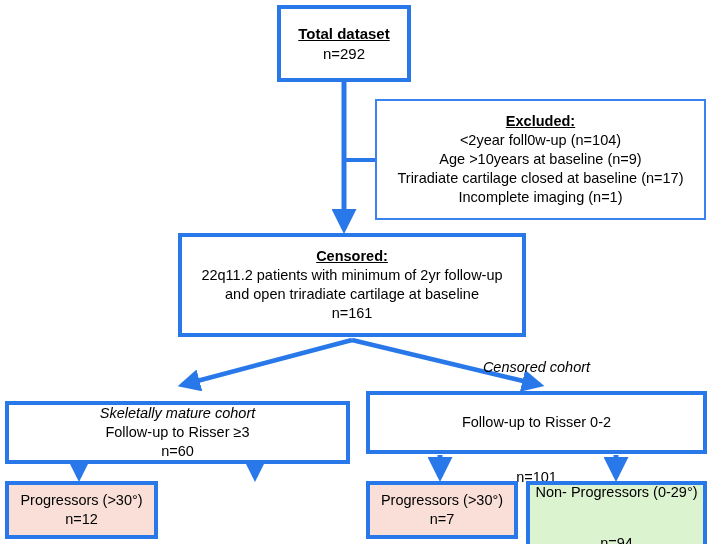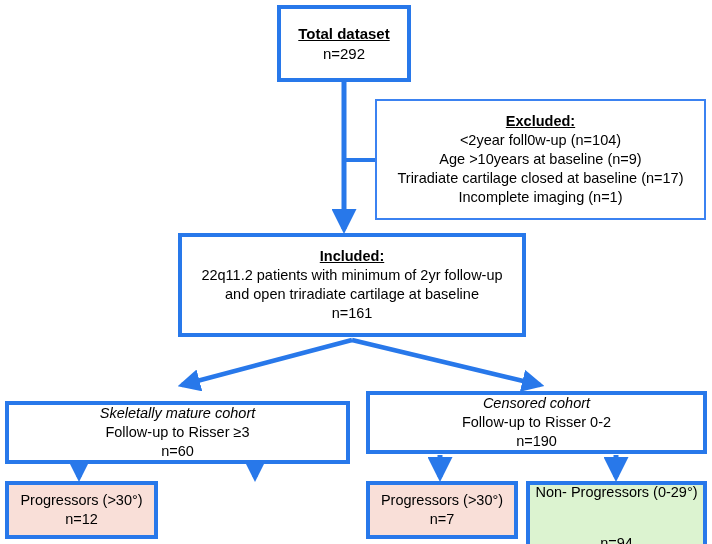--- a/index.html
+++ b/index.html
@@ -50,21 +50,21 @@
     text-decoration: underline;
   }
   .ital { font-style: italic; }
   .ln { display: block; white-space: nowrap; }
 
   
   #node-total    { left: 277px; top: 5px;   width: 134px; height: 77px;  font-size: 15px; }
   #node-excluded { left: 375px; top: 99px;  width: 331px; height: 121px; font-size: 14.5px; }
   #node-included { left: 178px; top: 233px; width: 348px; height: 104px; font-size: 14.5px; }
   #node-mature   { left: 5px;   top: 401px; width: 345px; height: 63px;  font-size: 14.5px; }
-  #node-censored { left: 366px; top: 391px; width: 341px; height: 63px;  font-size: 14.5px; }
+  #node-censored { left: 366px; top: 391px; width: 341px; height: 63px;  font-size: 14.5px; gap: 36px; }
   #node-prog-m   { left: 5px;   top: 481px; width: 153px; height: 58px;  font-size: 14.5px; }
   #node-nonprog-m{ left: 164px; top: 481px; width: 186px; height: 58px;  font-size: 14.5px; }
   #node-prog-c   { left: 366px; top: 481px; width: 152px; height: 58px;  font-size: 14.5px; }
   #node-nonprog-c{ left: 526px; top: 481px; width: 181px; height: 73px;  font-size: 14.5px; gap: 32px; }
 </style>
 </head>
 <body>
 
 <div id="flowchart">
 
@@ -97,36 +97,36 @@
 
   <div class="node thin" id="node-excluded">
     <span class="ln ttl">Excluded:</span>
     <span class="ln">&lt;2year foll0w-up (n=104)</span>
     <span class="ln">Age &gt;10years at baseline (n=9)</span>
     <span class="ln">Triradiate cartilage closed at baseline (n=17)</span>
     <span class="ln">Incomplete imaging (n=1)</span>
   </div>
 
   <div class="node" id="node-included">
-    <span class="ln ttl">Included:</span>
+    <span class="ln ttl">Censored:</span>
     <span class="ln">22q11.2 patients with minimum of 2yr follow-up</span>
     <span class="ln">and open triradiate cartilage at baseline</span>
     <span class="ln">n=161</span>
   </div>
 
   <div class="node" id="node-mature">
     <span class="ln ital">Skeletally mature cohort</span>
     <span class="ln">Follow-up to Risser ≥3</span>
     <span class="ln">n=60</span>
   </div>
 
   <div class="node" id="node-censored">
     <span class="ln ital">Censored cohort</span>
     <span class="ln">Follow-up to Risser 0-2</span>
-    <span class="ln">n=190</span>
+    <span class="ln">n=101</span>
   </div>
 
   <div class="node pink" id="node-prog-m">
     <span class="ln">Progressors (&gt;30°)</span>
     <span class="ln">n=12</span>
   </div>
 
 
   <div class="node pink" id="node-prog-c">
     <span class="ln">Progressors (&gt;30°)</span>

